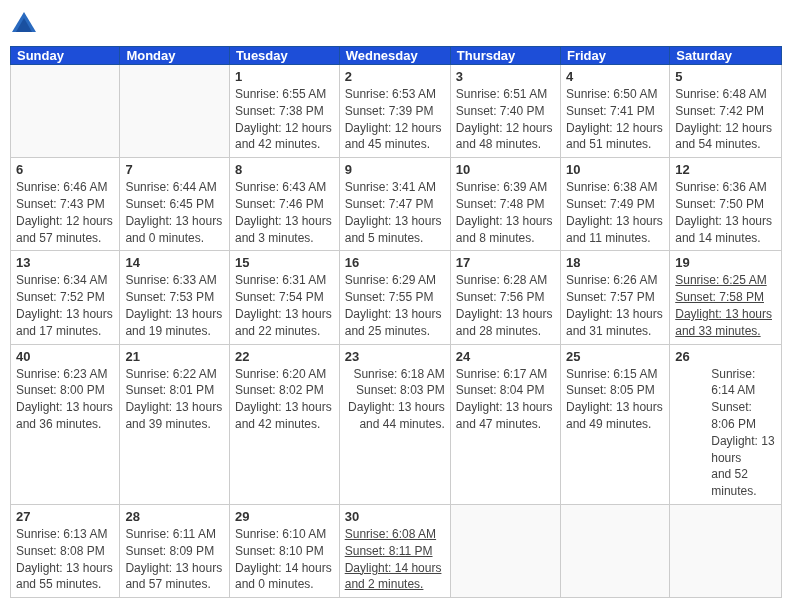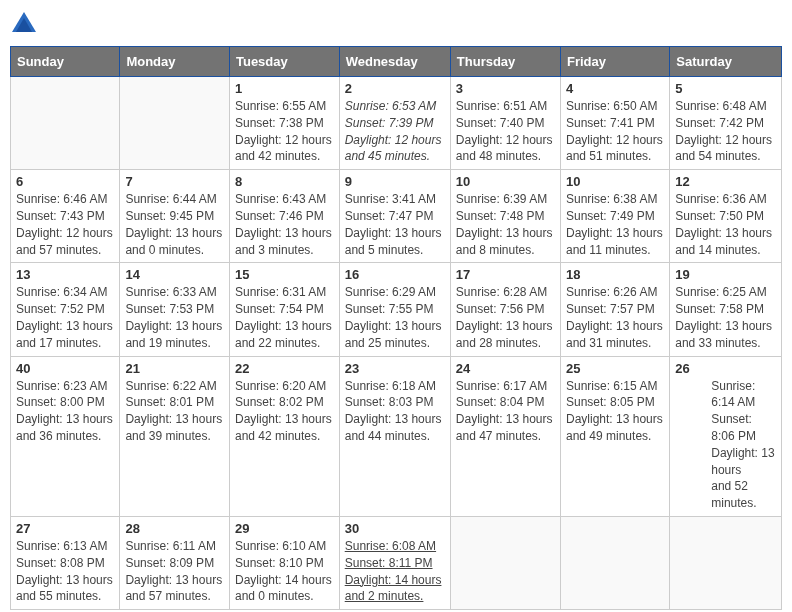--- a/index.html
+++ b/index.html
@@ -50,25 +50,25 @@
     }
     .location {
       font-size: 14px;
       color: #555;
     }
     .calendar {
       width: 100%;
       border-collapse: collapse;
     }
     .calendar th {
-      background-color: #737373;
+      background-color: #1d4ed8;
       color: #fff;
       font-size: 13px;
       font-weight: bold;
-      padding: 7px 6px;
+      padding: 1px 6px;
       text-align: left;
       border: 1px solid #1a50a0;
     }
     .calendar td {
       vertical-align: top;
       border: 1px solid #ccc;
       padding: 4px 5px;
       width: 113px;
       min-height: 70px;
       font-size: 10.5px;
@@ -128,21 +128,21 @@
         <td class="empty"></td>
         <td>
           <div class="day-number">1</div>
           <div class="cell-info" style="white-space: pre-line;">Sunrise: 6:55 AM
 Sunset: 7:38 PM
 Daylight: 12 hours
 and 42 minutes.</div>
         </td>
         <td>
           <div class="day-number">2</div>
-          <div class="cell-info" style="white-space: pre-line; font-style: italic;">Sunrise: 6:53 AM
+          <div class="cell-info" style="white-space: pre-line;">Sunrise: 6:53 AM
 Sunset: 7:39 PM
 Daylight: 12 hours
 and 45 minutes.</div>
         </td>
         <td>
           <div class="day-number">3</div>
           <div class="cell-info" style="white-space: pre-line;">Sunrise: 6:51 AM
 Sunset: 7:40 PM
 Daylight: 12 hours
 and 48 minutes.</div>
@@ -166,21 +166,21 @@
         <td>
           <div class="day-number">6</div>
           <div class="cell-info" style="white-space: pre-line;">Sunrise: 6:46 AM
 Sunset: 7:43 PM
 Daylight: 12 hours
 and 57 minutes.</div>
         </td>
         <td>
           <div class="day-number">7</div>
           <div class="cell-info" style="white-space: pre-line;">Sunrise: 6:44 AM
-Sunset: 9:45 PM
+Sunset: 6:45 PM
 Daylight: 13 hours
 and 0 minutes.</div>
         </td>
         <td>
           <div class="day-number">8</div>
           <div class="cell-info" style="white-space: pre-line;">Sunrise: 6:43 AM
 Sunset: 7:46 PM
 Daylight: 13 hours
 and 3 minutes.</div>
         </td>
@@ -251,21 +251,21 @@
         </td>
         <td>
           <div class="day-number">18</div>
           <div class="cell-info" style="white-space: pre-line;">Sunrise: 6:26 AM
 Sunset: 7:57 PM
 Daylight: 13 hours
 and 31 minutes.</div>
         </td>
         <td>
           <div class="day-number">19</div>
-          <div class="cell-info" style="white-space: pre-line;">Sunrise: 6:25 AM
+          <div class="cell-info" style="white-space: pre-line; text-decoration: underline;">Sunrise: 6:25 AM
 Sunset: 7:58 PM
 Daylight: 13 hours
 and 33 minutes.</div>
         </td>
       </tr>
       <tr>
         <td>
           <div class="day-number">40</div>
           <div class="cell-info" style="white-space: pre-line;">Sunrise: 6:23 AM
 Sunset: 8:00 PM
@@ -281,21 +281,21 @@
         </td>
         <td>
           <div class="day-number">22</div>
           <div class="cell-info" style="white-space: pre-line;">Sunrise: 6:20 AM
 Sunset: 8:02 PM
 Daylight: 13 hours
 and 42 minutes.</div>
         </td>
         <td>
           <div class="day-number">23</div>
-          <div class="cell-info" style="white-space: pre-line;">Sunrise: 6:18 AM
+          <div class="cell-info" style="white-space: pre-line; text-align: right;">Sunrise: 6:18 AM
 Sunset: 8:03 PM
 Daylight: 13 hours
 and 44 minutes.</div>
         </td>
         <td>
           <div class="day-number">24</div>
           <div class="cell-info" style="white-space: pre-line;">Sunrise: 6:17 AM
 Sunset: 8:04 PM
 Daylight: 13 hours
 and 47 minutes.</div>

